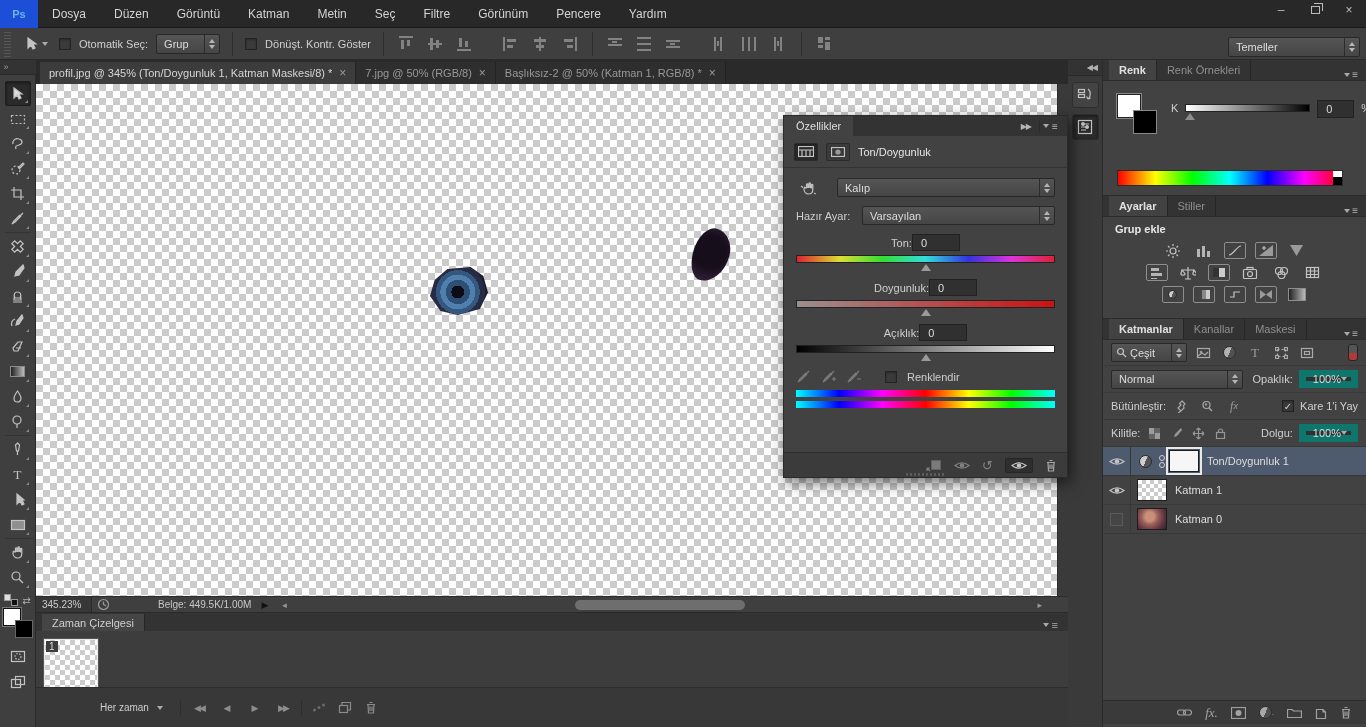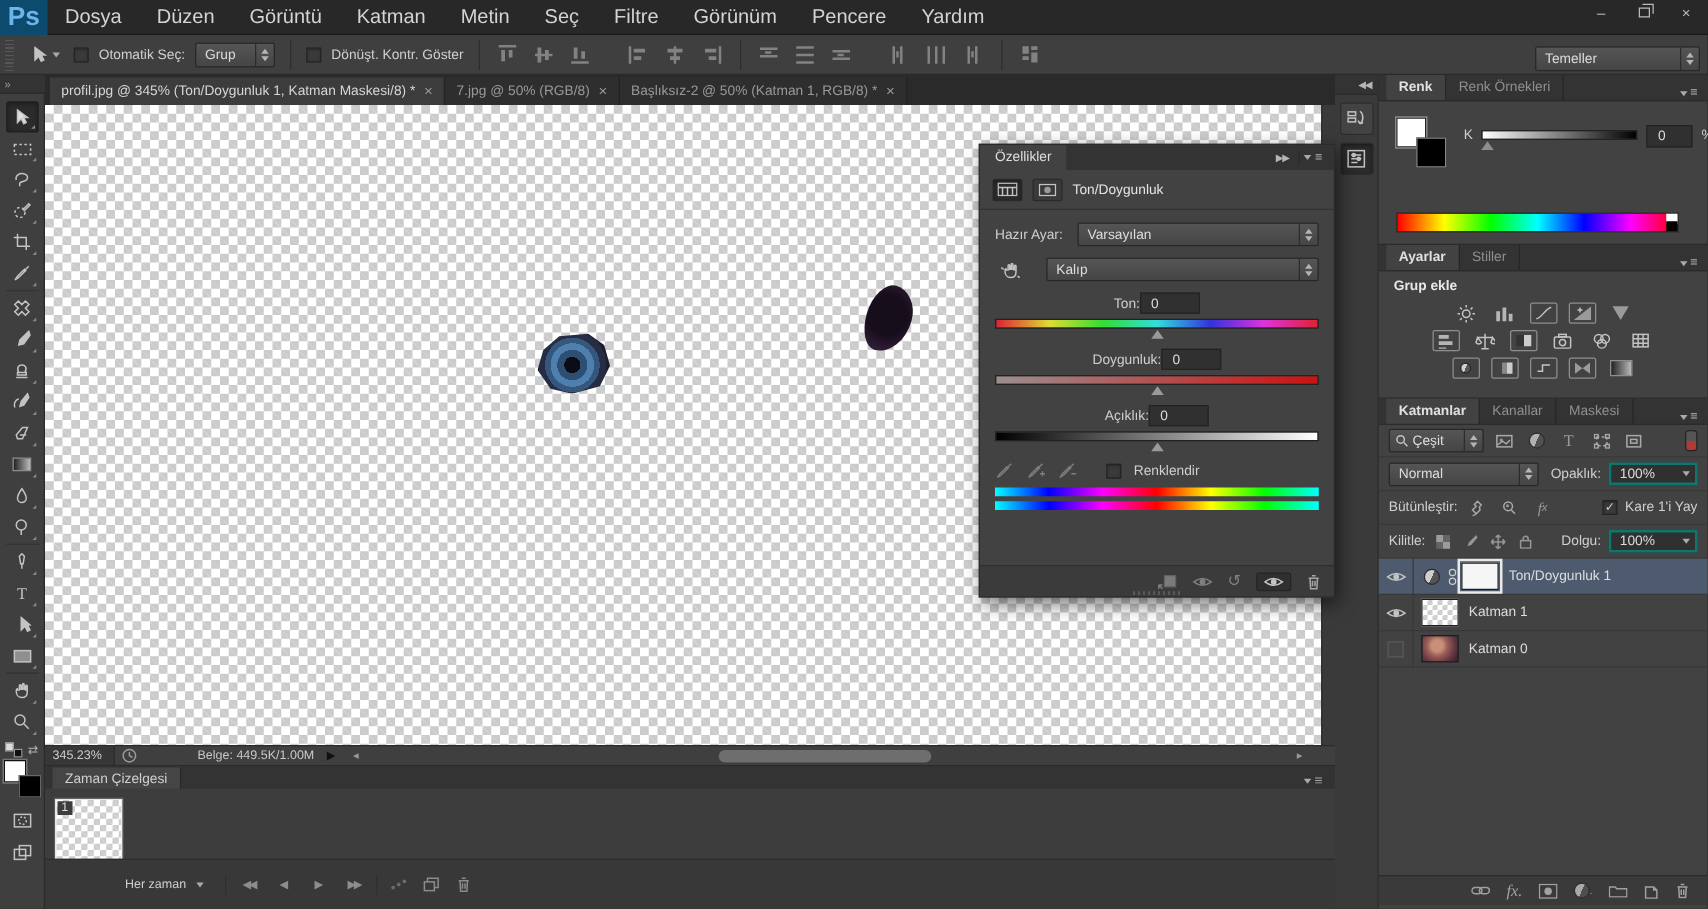--- a/index.html
+++ b/index.html
@@ -1,22 +1,22 @@
 <!DOCTYPE html>
 <html><head>
 <meta charset="utf-8">
 <style>
   *{margin:0;padding:0;box-sizing:border-box}
   html,body{width:1366px;height:727px;overflow:hidden;background:#262626;
     font-family:"Liberation Sans","DejaVu Sans",sans-serif;font-size:11px;color:#cfcfcf;
     -webkit-font-smoothing:antialiased}
   
   #menubar{position:absolute;left:0;top:0;width:1366px;height:28px;background:#282828;border-bottom:1px solid #191919;display:flex;align-items:center}
-  #pslogo{width:38px;height:28px;background:#0c4a6e;color:#6cb5e8;font-weight:bold;font-size:21px;display:flex;align-items:center;justify-content:center}
-  .menu-item{padding:0 14px;height:28px;display:flex;align-items:center;color:#d4d4d4;font-size:16px;cursor:default}
+  #pslogo{width:38px;height:28px;background:#1d4ed8;color:#6cb5e8;font-weight:bold;font-size:11px;display:flex;align-items:center;justify-content:center}
+  .menu-item{padding:0 14px;height:28px;display:flex;align-items:center;color:#d4d4d4;font-size:12px;cursor:default}
   #winctl{margin-left:auto;display:flex;align-items:flex-start;height:28px}
   .wbtn{width:34px;height:20px;display:flex;align-items:center;justify-content:center;color:#bbb;font-size:12px}
   .wbtn .rsq{width:9px;height:8px;border:1px solid #bbb;box-shadow:2px -2px 0 -0px #282828,3px -3px 0 0px #bbb}
   
   #optionsbar{position:absolute;left:0;top:28px;width:1366px;height:32px;background:#3f3f3f;border-bottom:1px solid #2a2a2a;display:flex;align-items:center;gap:8px;padding-left:4px}
   .grip{width:7px;height:26px;background:repeating-linear-gradient(0deg,#565656 0 1px,transparent 1px 3px);margin-right:2px}
   .cb{width:12px;height:12px;background:#3a3a3a;border:1px solid #232323;box-shadow:inset 0 1px 2px #2a2a2a;display:flex;align-items:center;justify-content:center;color:#cfcfcf;font-size:10px}
   .sel{height:20px;background:linear-gradient(#555,#454545);border:1px solid #282828;border-radius:2px;display:flex;align-items:center;padding-left:7px;color:#ddd}
   .spin{width:15px;height:100%;border-left:1px solid #2c2c2c;margin-left:auto;display:flex;flex-direction:column;align-items:center;justify-content:center;gap:2px}
   .spin i{width:0;height:0;border-left:3px solid transparent;border-right:3px solid transparent}
@@ -115,21 +115,21 @@
   .gradbox{width:18px;height:13px;border:1px solid #8e8e8e;background:linear-gradient(to right,#222,#bbb)}
   
   #layerspanel{position:relative;height:405px}
   .lrow{display:flex;align-items:center;padding:0 8px;gap:6px}
   #filterrow{height:26px;border-bottom:1px solid #383838}
   #filtersel{width:76px;height:19px}
   .fico{width:20px;height:18px;display:flex;align-items:center;justify-content:center;color:#b0b0b0;opacity:.8}
   .switch{width:10px;height:17px;border-radius:3px;background:linear-gradient(#555 0 52%,#b03a37 52% 100%);border:1px solid #262626;margin-left:auto}
   #blendrow{height:27px;border-bottom:1px solid #383838}
   #blendsel{width:140px;height:19px}
-  .dropbox{height:18px;background:#303030;border:2px solid #0f766e;display:flex;align-items:center;padding:0 4px 0 7px;gap:22px;color:#ddd}
+  .dropbox{height:18px;background:#303030;border:7px solid #0f766e;display:flex;align-items:center;padding:0 4px 0 7px;gap:0;color:#ddd}
   .darr{width:0;height:0;border-left:3px solid transparent;border-right:3px solid transparent;border-top:4px solid #aaa}
   #blendif{height:27px;border-bottom:1px solid #383838}
   #lockrow{height:27px;border-bottom:1px solid #383838}
   .lock-ico{width:16px;height:15px;display:flex;align-items:center;justify-content:center;opacity:.65;color:#c3c3c3}
   .layer{height:29px;display:flex;align-items:center;border-bottom:1px solid #383838}
   .eyecell{width:28px;height:29px;border-right:1px solid #383838;display:flex;align-items:center;justify-content:center}
   .layer.selected{background:#4e5a6e}
   .thumb{width:30px;height:22px;border:1px solid #1c1c1c}
   .thumb.mask{background:#f6f6f6;outline:2px solid #e9e9e9;outline-offset:1px}
   .thumb.checker{background-color:#fff;background-image:linear-gradient(45deg,#ccc 25%,transparent 25%,transparent 75%,#ccc 75%),linear-gradient(45deg,#ccc 25%,transparent 25%,transparent 75%,#ccc 75%);background-position:0 0,4px 4px;background-size:8px 8px}
@@ -880,37 +880,37 @@
     <span class="hicon">
         <svg width="14" height="10">
           <rect x="0.5" y="0.5" width="13" height="9" class="s"></rect>
           <circle cx="7" cy="5" r="2.6" fill="#9a9a9a"></circle>
         </svg>
       </span>
     <span style="font-weight:normal;color:#e4e4e4">Ton/Doygunluk</span>
   </div>
   <div id="props-body">
     <div class="prow">
-      <span style="width:58px">Hazır Ayar:</span>
-      <div class="sel" style="flex:1;height:19px">
-        <span>Varsayılan</span>
+      <span style="width:24px;display:flex;justify-content:center">
+        <svg width="16" height="16">
+            <path class="s" d="M4 9 C4 6.5 5.3 6.5 5.3 8.5 M6.5 8.5 V4.5 C6.5 3.5 7.8 3.5 7.8 4.5 V8 M9 8 V3.5 C9 2.5 10.3 2.5 10.3 3.5 V8 M11.5 8.5 V5 C11.5 4 12.8 4 12.8 5 V9.5 C12.8 12.5 11 14 8.5 14 C6 14 4 12 4 9 M1 6 L3 7.5 M14 13 L15.8 14"></path>
+          </svg>
+      </span>
+      <div class="sel" style="flex:1;height:19px;margin-left:9px">
+        <span>Kalıp</span>
         <span class="spin">
             <i class="u"></i>
             <i class="d"></i>
           </span>
       </div>
     </div>
     <div class="prow">
-      <span style="width:24px;display:flex;justify-content:center">
-        <svg width="16" height="16">
-            <path class="s" d="M4 9 C4 6.5 5.3 6.5 5.3 8.5 M6.5 8.5 V4.5 C6.5 3.5 7.8 3.5 7.8 4.5 V8 M9 8 V3.5 C9 2.5 10.3 2.5 10.3 3.5 V8 M11.5 8.5 V5 C11.5 4 12.8 4 12.8 5 V9.5 C12.8 12.5 11 14 8.5 14 C6 14 4 12 4 9 M1 6 L3 7.5 M14 13 L15.8 14"></path>
-          </svg>
-      </span>
-      <div class="sel" style="flex:1;height:19px;margin-left:9px">
-        <span>Kalıp</span>
+      <span style="width:58px">Hazır Ayar:</span>
+      <div class="sel" style="flex:1;height:19px">
+        <span>Varsayılan</span>
         <span class="spin">
             <i class="u"></i>
             <i class="d"></i>
           </span>
       </div>
     </div>
     <div class="sl-head">
       <span>Ton:</span>
       <div class="sl-val">0</div>
     </div>

